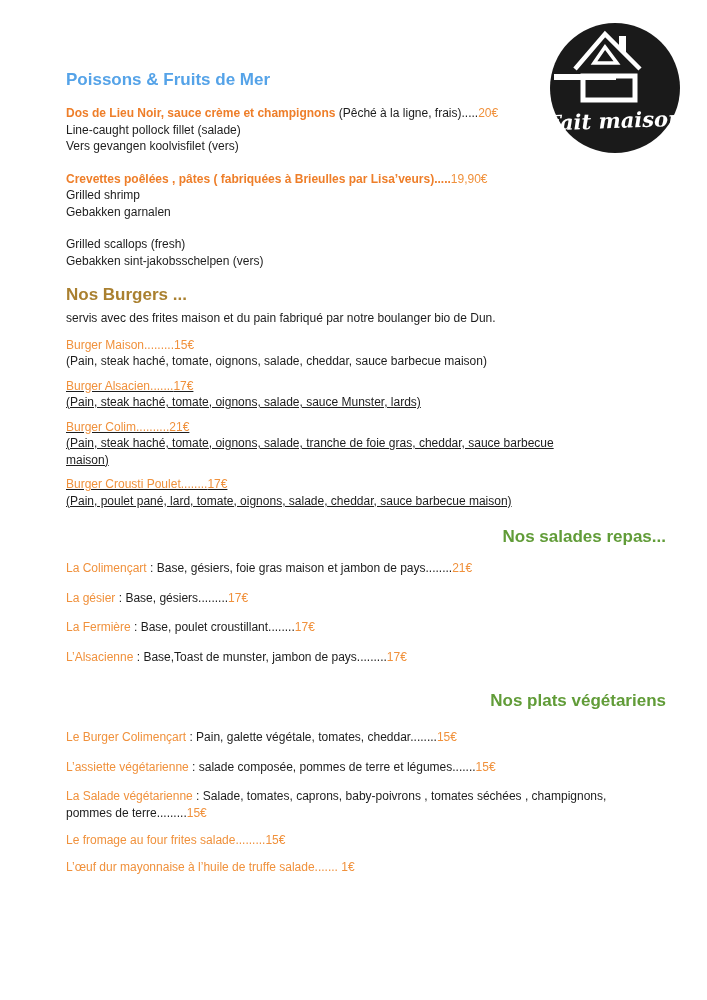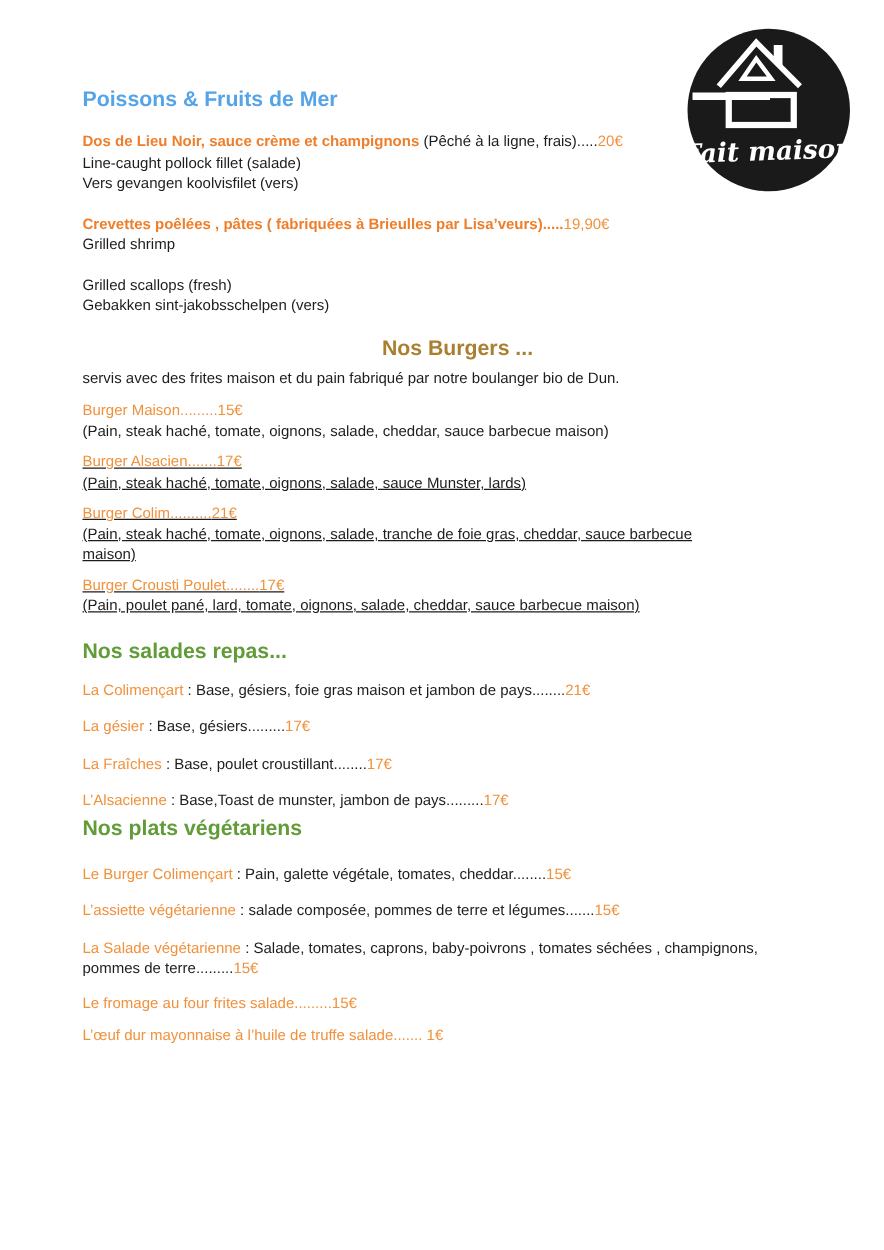--- a/index.html
+++ b/index.html
@@ -3,32 +3,32 @@
 <meta charset="utf-8">
 <style>
   html,body{margin:0;padding:0;background:#ffffff;}
   .page{
     position:relative;width:707px;height:1000px;background:#ffffff;overflow:hidden;
     font-family:"Liberation Sans",sans-serif;color:var(--text,#1d1d1d);
   }
   .content{position:absolute;left:66px;top:66px;width:600px;font-size:12px;line-height:16.5px;}
   .h1{font-size:17px;line-height:27px;font-weight:700;margin:0;}
   .h1.blue{color:var(--blue-heading,#55a3e8);}
-  .h1.brown{color:var(--brown-heading,#aa8030);text-align:center;}
-  .h1.green{color:var(--green-heading,#619c38);}
+  .h1.brown{color:var(--brown-heading,#aa8030);}
+  .h1.green{color:var(--green-heading,#619c38);text-align:right;}
   .it{}
   .orange{color:var(--orange,#f0913c);}
   .bold-orange{color:var(--orange-bold,#ee7e29);font-weight:700;}
   .dish,.intro,.line{margin:0;}
   .mt2{margin-top:2px;}  .mt3{margin-top:3px;}
   .mt8{margin-top:8px;text-decoration:underline;}  .mt10{margin-top:10px;}
   .mt11{margin-top:11px;}.mt12{margin-top:12px;}
   .mt13{margin-top:13px;}.mt14{margin-top:14px;}
   .mt15{margin-top:15px;}.mt16{margin-top:16px;}
-  .mt22{}
+  .mt22{margin-top:22px;}
   .logo{position:absolute;left:549px;top:22px;width:132px;height:132px;}
   .logo svg{display:block;width:132px;height:132px;}
 </style>
 </head>
 <body>
 
 <div class="page">
 
   <div class="logo">
     <svg viewBox="0 0 132 132" xmlns="http://www.w3.org/2000/svg">
@@ -50,20 +50,21 @@
 
     <div class="dish mt12">
       <div class="line"><span class="bold-orange">Dos de Lieu Noir, sauce crème et champignons</span><span class="it"> (Pêché à la ligne, frais).....</span><span class="it orange">20€</span></div>
       <div class="it">Line-caught pollock fillet (salade)</div>
       <div class="it">Vers gevangen koolvisfilet (vers)</div>
     </div>
 
     <div class="dish mt16">
       <div class="line"><span class="bold-orange">Crevettes poêlées , pâtes ( fabriquées à Brieulles par Lisa’veurs).....</span><span class="orange">19,90€</span></div>
       <div class="it">Grilled shrimp</div>
+      <div class="it">Gebakken garnalen</div>
     </div>
 
     <div class="dish mt16">
       <div class="it">Grilled scallops (fresh)</div>
       <div class="it">Gebakken sint-jakobsschelpen (vers)</div>
     </div>
 
     <h1 class="h1 brown mt12">Nos Burgers ...</h1>
     <div class="intro mt2">servis avec des frites maison et du pain fabriqué par notre boulanger bio de Dun.</div>
 
@@ -87,21 +88,21 @@
       <div class="line"><span class="orange">Burger Crousti Poulet........</span><span class="orange">17€</span></div>
       <div>(Pain, poulet pané, lard, tomate, oignons, salade, cheddar, sauce barbecue maison)</div>
     </div>
 
     <h1 class="h1 green mt14">Nos salades repas...</h1>
 
     <div class="dish mt10 line"><span class="orange">La Colimençart</span><span> : Base, gésiers, foie gras maison et jambon de pays........</span><span class="orange">21€</span></div>
 
     <div class="dish mt13 line"><span class="orange">La gésier</span><span> : Base, gésiers.........</span><span class="orange">17€</span></div>
 
-    <div class="dish mt13 line"><span class="orange">La Fraîches</span><span> : Base, poulet croustillant........</span><span class="orange">17€</span></div>
+    <div class="dish mt13 line"><span class="orange">La Fermière</span><span> : Base, poulet croustillant........</span><span class="orange">17€</span></div>
 
     <div class="dish mt13 line"><span class="orange">L’Alsacienne</span><span> : Base,Toast de munster, jambon de pays.........</span><span class="orange">17€</span></div>
 
     <h1 class="h1 green mt22">Nos plats végétariens</h1>
 
     <div class="dish mt15 line"><span class="orange">Le Burger Colimençart</span><span> : Pain, galette végétale, tomates, cheddar........</span><span class="orange">15€</span></div>
 
     <div class="dish mt13 line"><span class="orange">L’assiette végétarienne</span><span> : salade composée, pommes de terre et légumes.......</span><span class="orange">15€</span></div>
 
     <div class="dish mt13">

